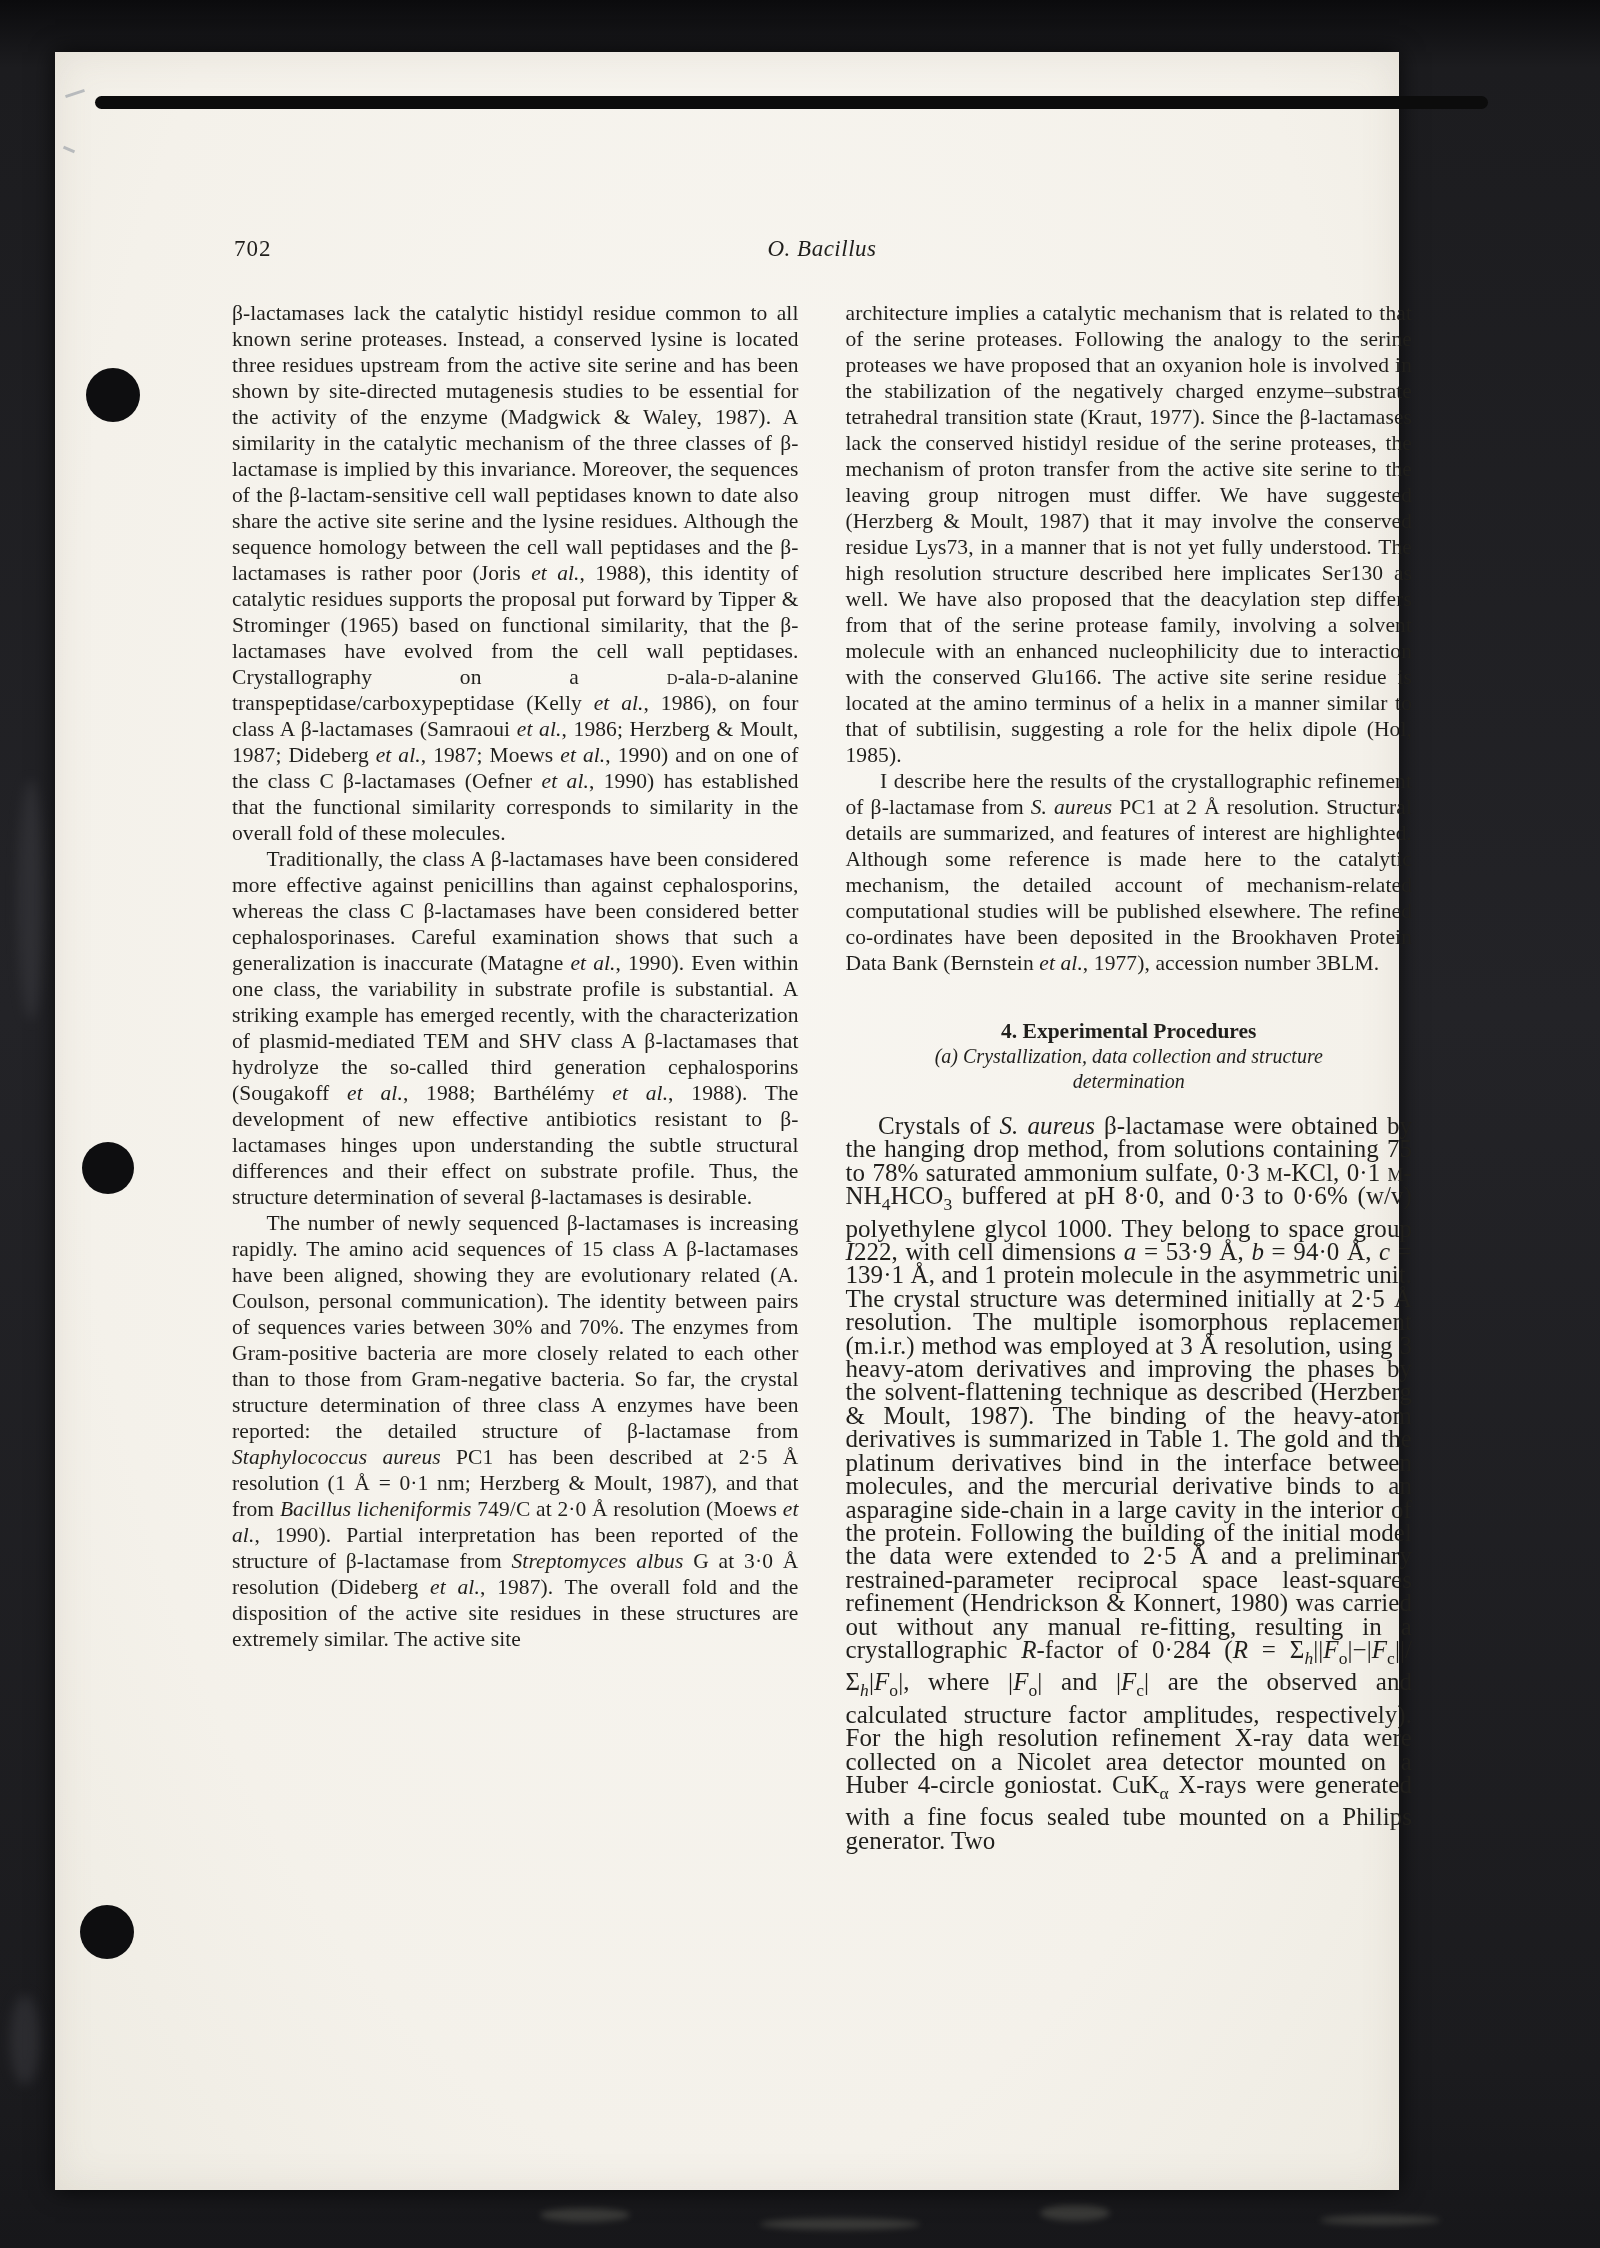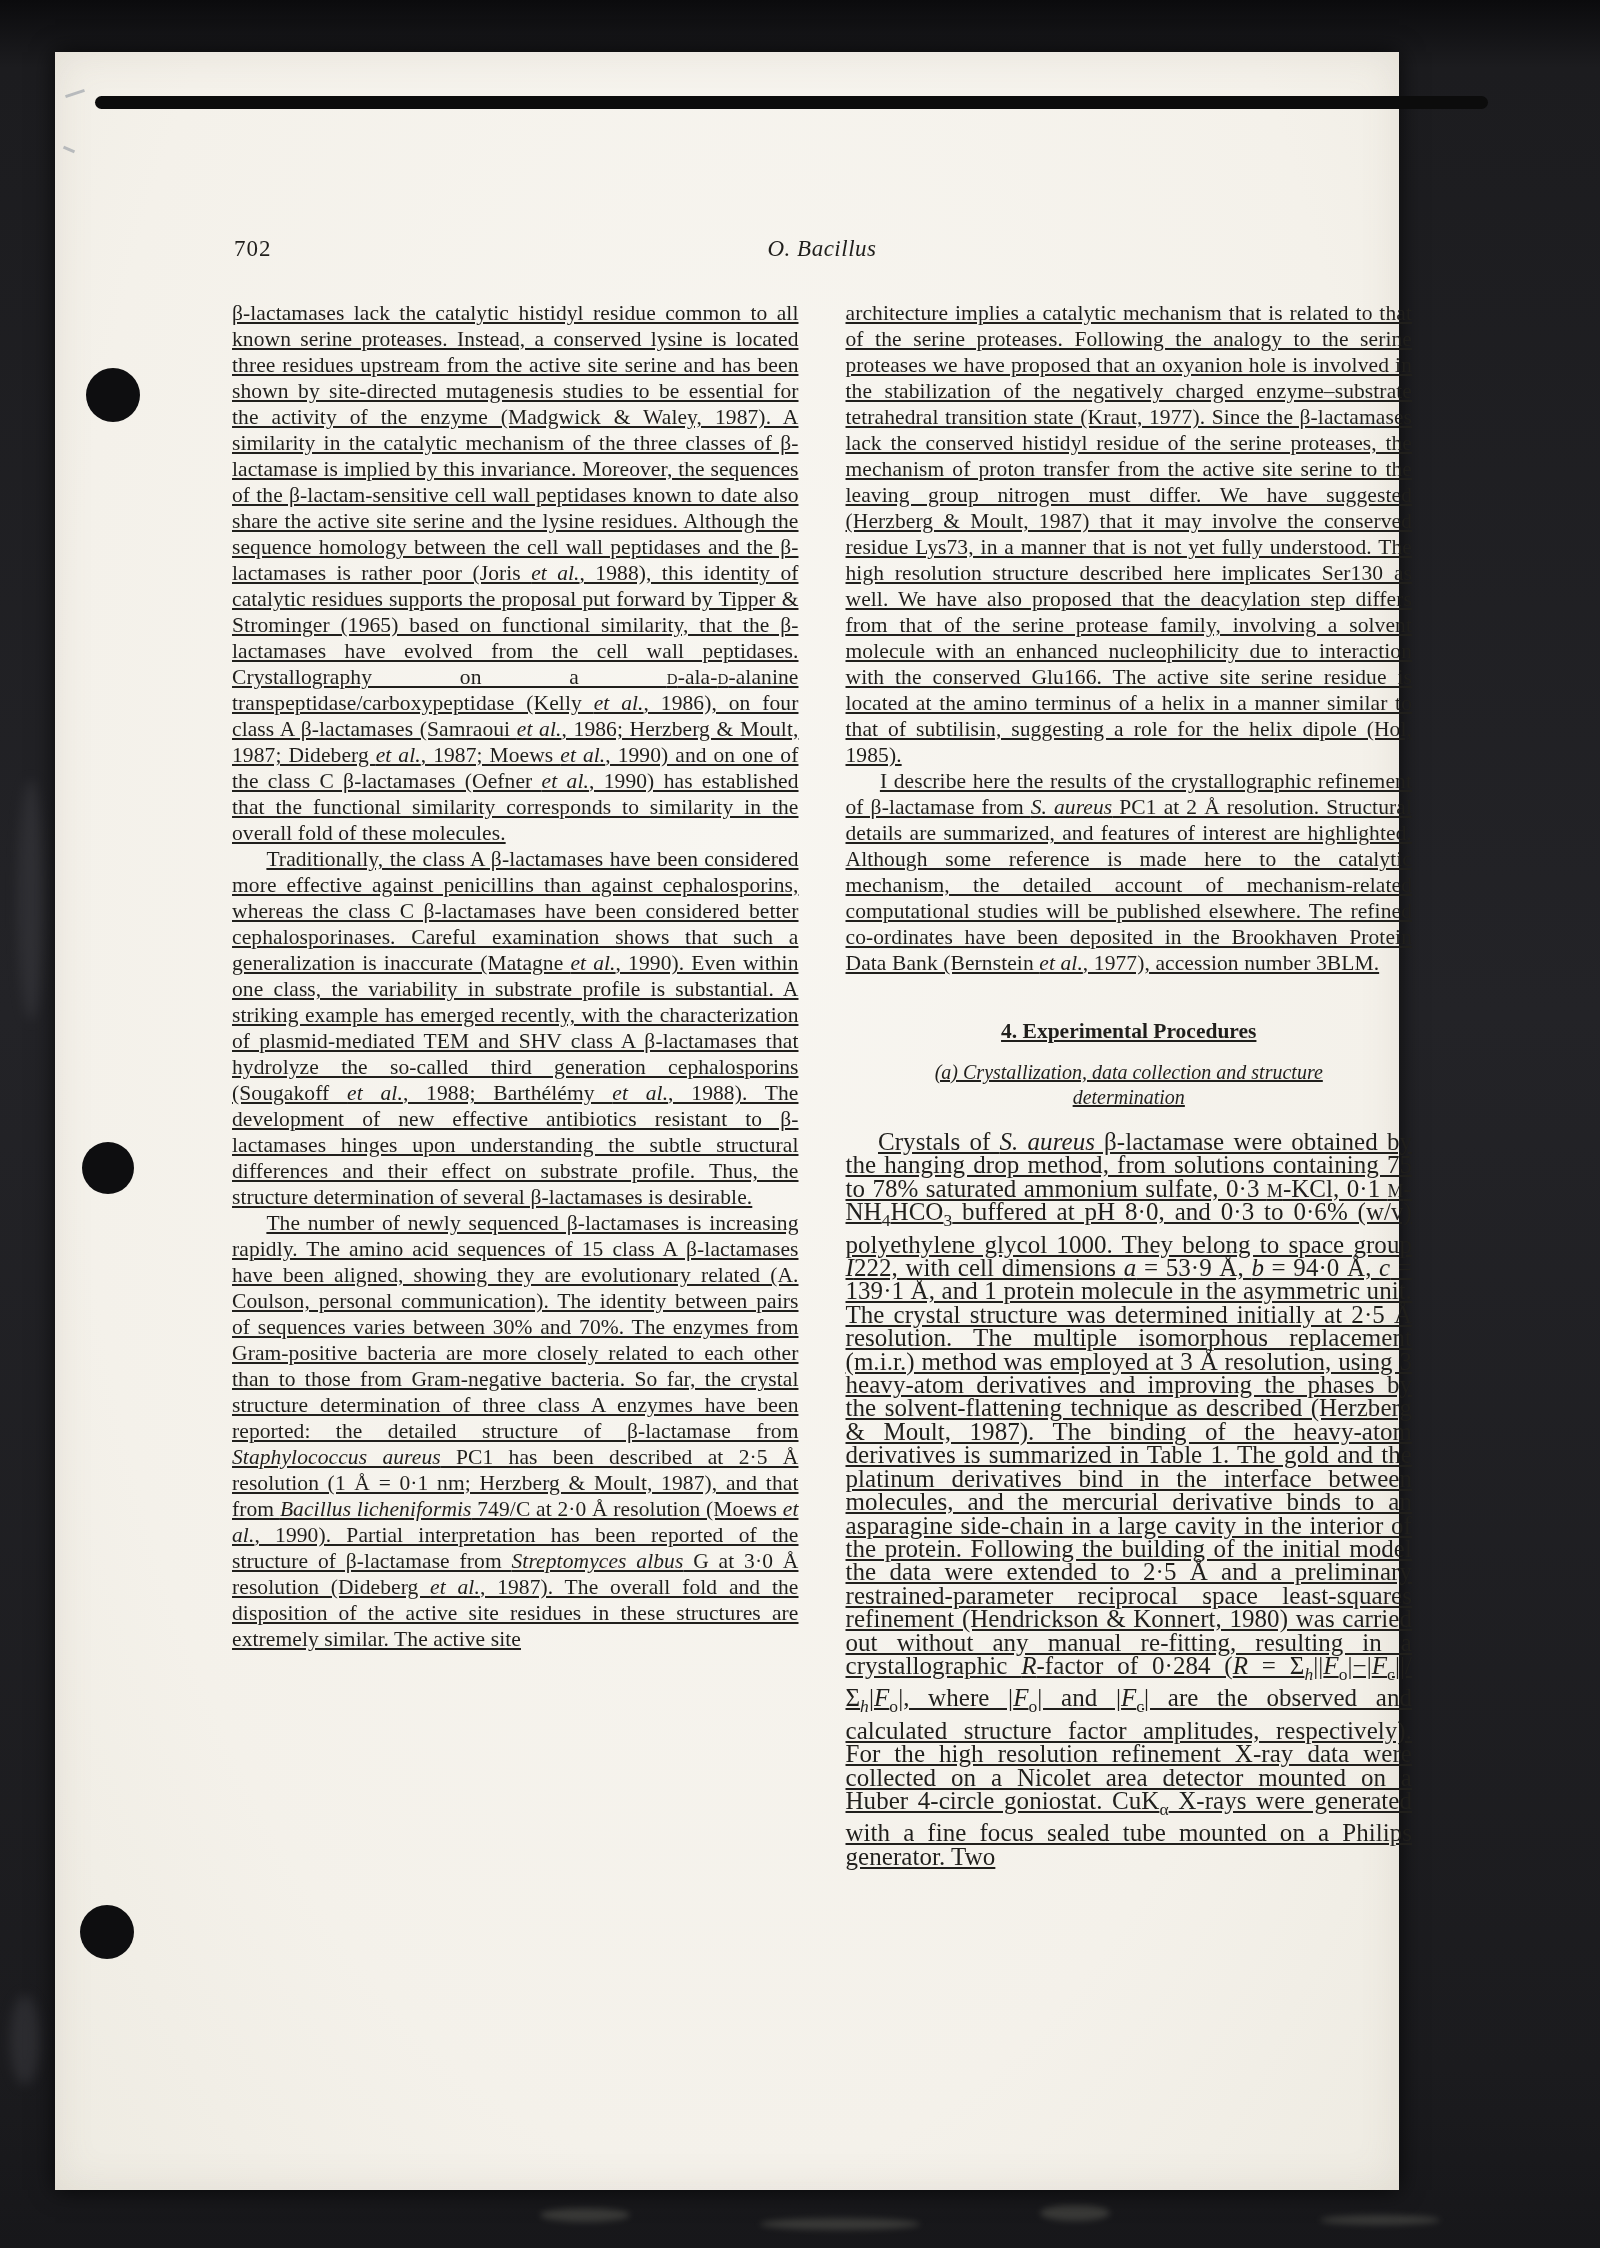--- a/index.html
+++ b/index.html
@@ -33,35 +33,35 @@
 
   .pencil{position:absolute;background:#9aa0a8;opacity:.65;}
   .pencil-1{left:10px;top:40px;width:20px;height:3px;transform:rotate(-18deg);}
   .pencil-2{left:8px;top:96px;width:12px;height:3px;transform:rotate(24deg);}
 
   .content{position:absolute;left:177px;top:184px;width:1180px;color:#201f1c;}
   .page-header{position:relative;height:30px;margin-bottom:34px;font-size:23px;}
   .page-number{position:absolute;left:2px;top:0;letter-spacing:1px;}
   .running-head{position:absolute;left:0;right:0;top:0;text-align:center;font-style:italic;letter-spacing:.5px;}
 
-  .columns{display:flex;gap:47px;text-decoration:underline;}
+  .columns{display:flex;gap:47px;}
   .col{width:573px;}
   p{margin:0;}
   .body-p{
     font-size:21.5px;line-height:26px;text-align:justify;letter-spacing:.1px;
     hyphens:auto;-webkit-hyphens:auto;
   }
   .indent{text-indent:1.6em;}
   .sc{font-variant:small-caps;}
   .section-heading{
     font-size:21.5px;font-weight:700;text-align:center;margin:42px 0 0;line-height:26px;
   }
   .subsection-heading{
     font-style:italic;text-align:center;font-size:20px;line-height:25px;
-    max-width:390px;margin:16px auto 0;
+    max-width:390px;margin:0 auto 0;
   }
   .small-p{
     font-size:25px;line-height:23.4px;text-align:justify;text-indent:1.3em;margin-top:20px;
     hyphens:auto;-webkit-hyphens:auto;letter-spacing:.05px;
   }
   sub{font-size:70%;}
 </style>
 </head>
 <body>
 

